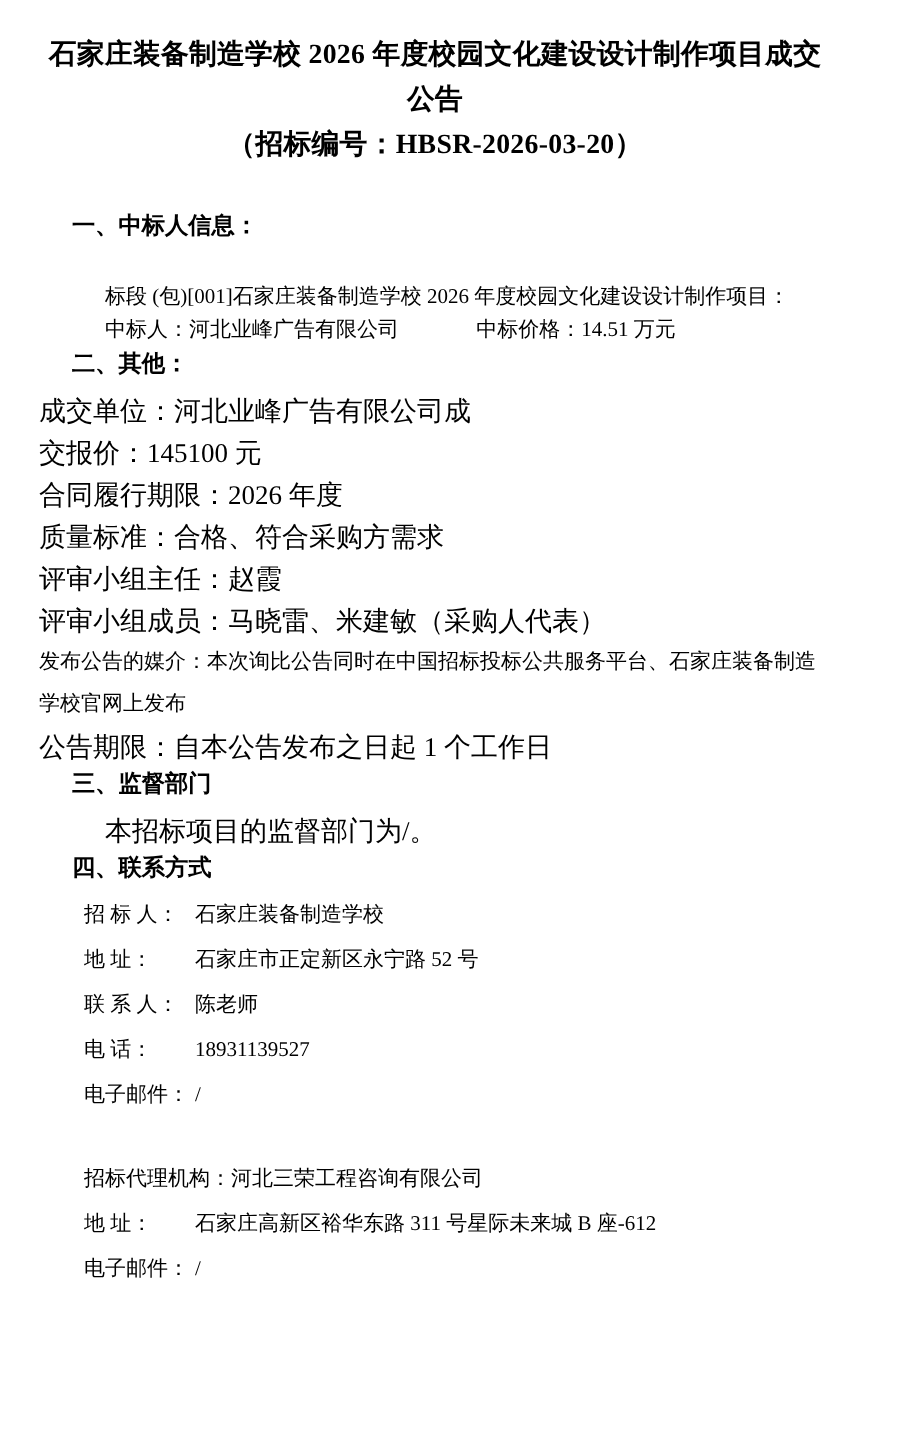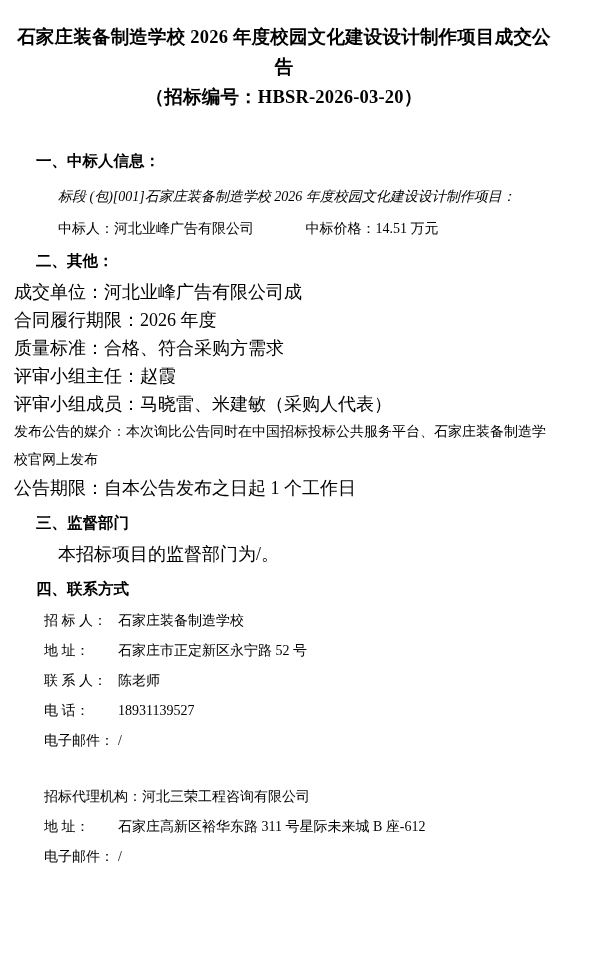--- a/index.html
+++ b/index.html
@@ -11,21 +11,21 @@
     width: 610px;
     height: 970px;
     font-family: "Liberation Serif", "DejaVu Serif", serif;
     color: #000000;
     overflow: hidden;
   }
   .page {
     width: 580px;
     height: 970px;
     box-sizing: border-box;
-    padding: 22px 26px 0 14px;
+    padding: 22px 26px 0 26px;
     position: relative;
   }
   .title {
     text-align: center;
     font-weight: bold;
     font-size: 18.5px;
     line-height: 30px;
     letter-spacing: 0.2px;
   }
   .title .line2 {
@@ -41,22 +41,22 @@
   .gap-title {
     height: 28px;
   }
   .row {
     font-size: 14px;
     line-height: 22px;
     font-family: "Liberation Serif", "DejaVu Serif", serif;
   }
   .indent2 { padding-left: 44px; }
   .mt6 { margin-top: 6px; }
-  .mt10 { margin-top: 10px; }
-  .mt14 { margin-top: 14px; font-style: italic; }
+  .mt10 { }
+  .mt14 { margin-top: 26px; }
   .kv-label {
     display: inline-block;
   }
   .two-col .c2 {
     display: inline-block;
     margin-left: 48px;
   }
   .contact-line {
     font-size: 14px;
     line-height: 30px;
@@ -95,20 +95,21 @@
   <div class="row indent2 mt14">标段 (包)[001]石家庄装备制造学校 2026 年度校园文化建设设计制作项目：</div>
 
   <div class="row indent2 mt10 two-col">
     <span class="kv-label">中标人：</span><span>河北业峰广告有限公司</span>
     <span class="c2"><span class="kv-label">中标价格：</span><span>14.51 万元</span></span>
   </div>
 
   <div class="section-head hdr-num mt10">二、其他：</div>
 
   <div class="body-text mt6">成交单位：河北业峰广告有限公司成</div>
+  <div class="body-text">交报价：145100 元</div>
   <div class="body-text">合同履行期限：2026 年度</div>
   <div class="body-text">质量标准：合格、符合采购方需求</div>
   <div class="body-text">评审小组主任：赵霞</div>
   <div class="body-text">评审小组成员：马晓雷、米建敏（采购人代表）</div>
   <div class="wrap-line">发布公告的媒介：本次询比公告同时在中国招标投标公共服务平台、石家庄装备制造学校官网上发布</div>
   <div class="body-text">公告期限：自本公告发布之日起 1 个工作日</div>
 
   <div class="section-head hdr-num mt10">三、监督部门</div>
   <div class="body-text indent2 mt6">本招标项目的监督部门为/。</div>
 

